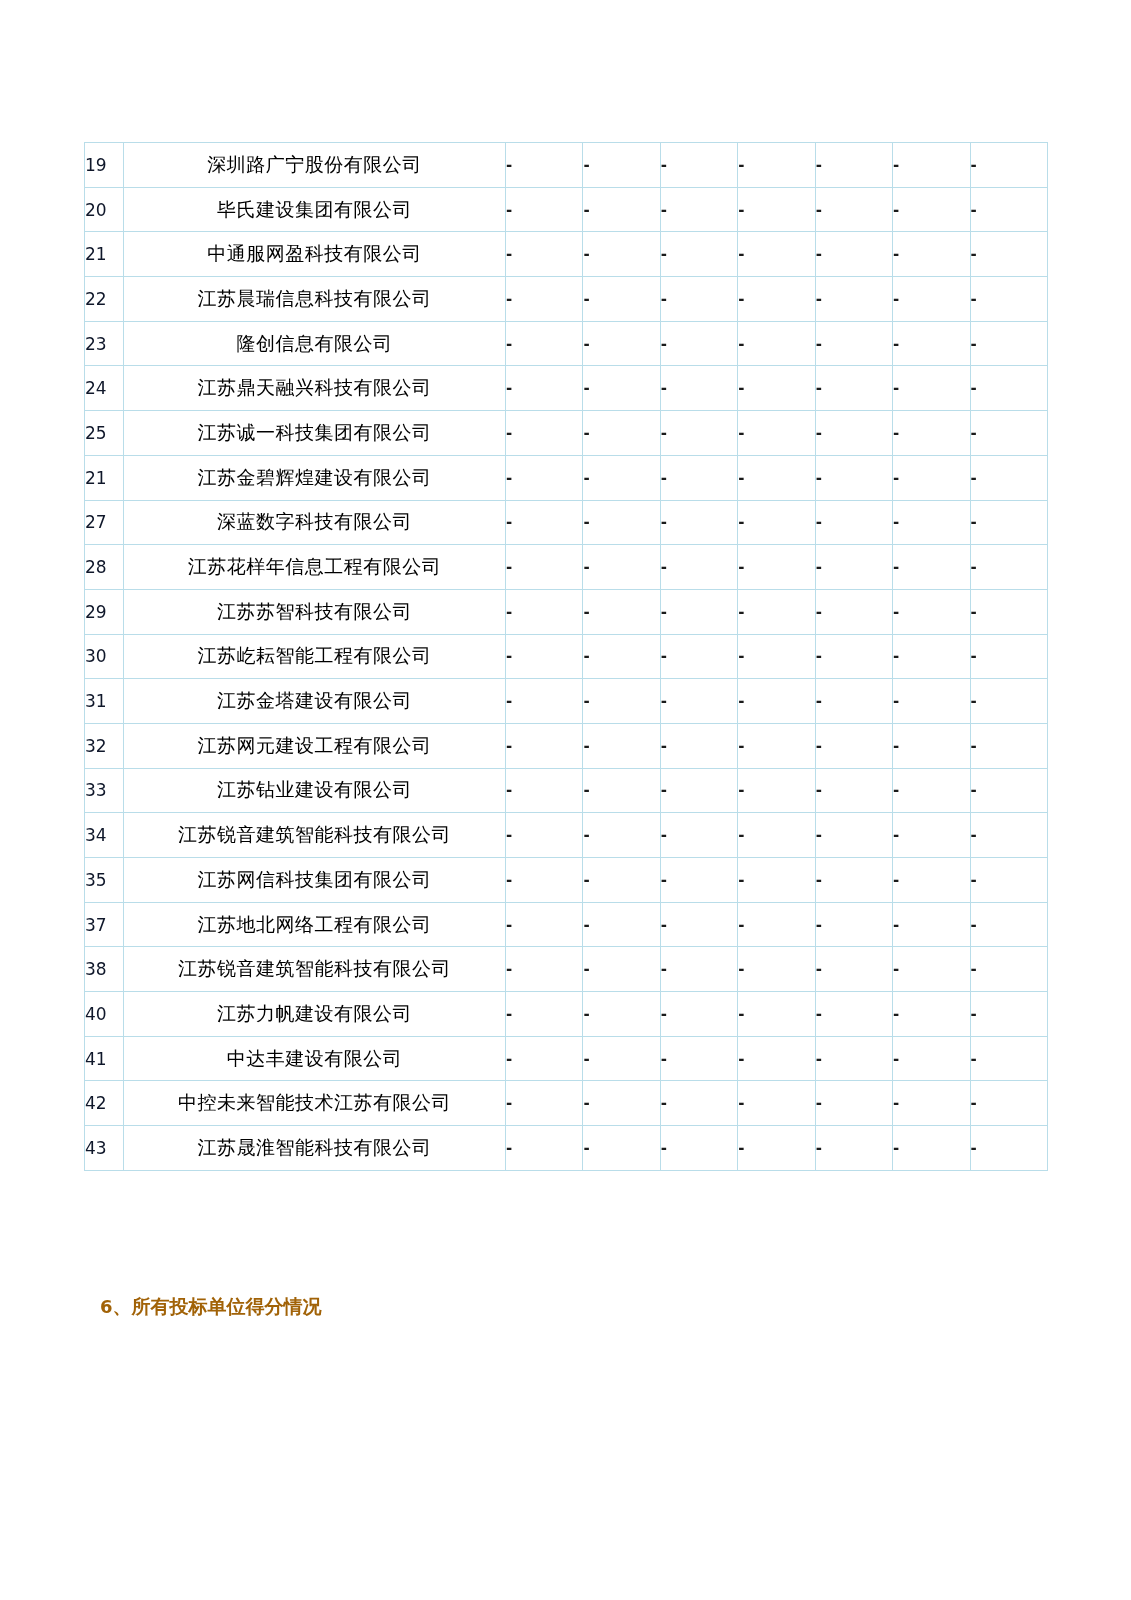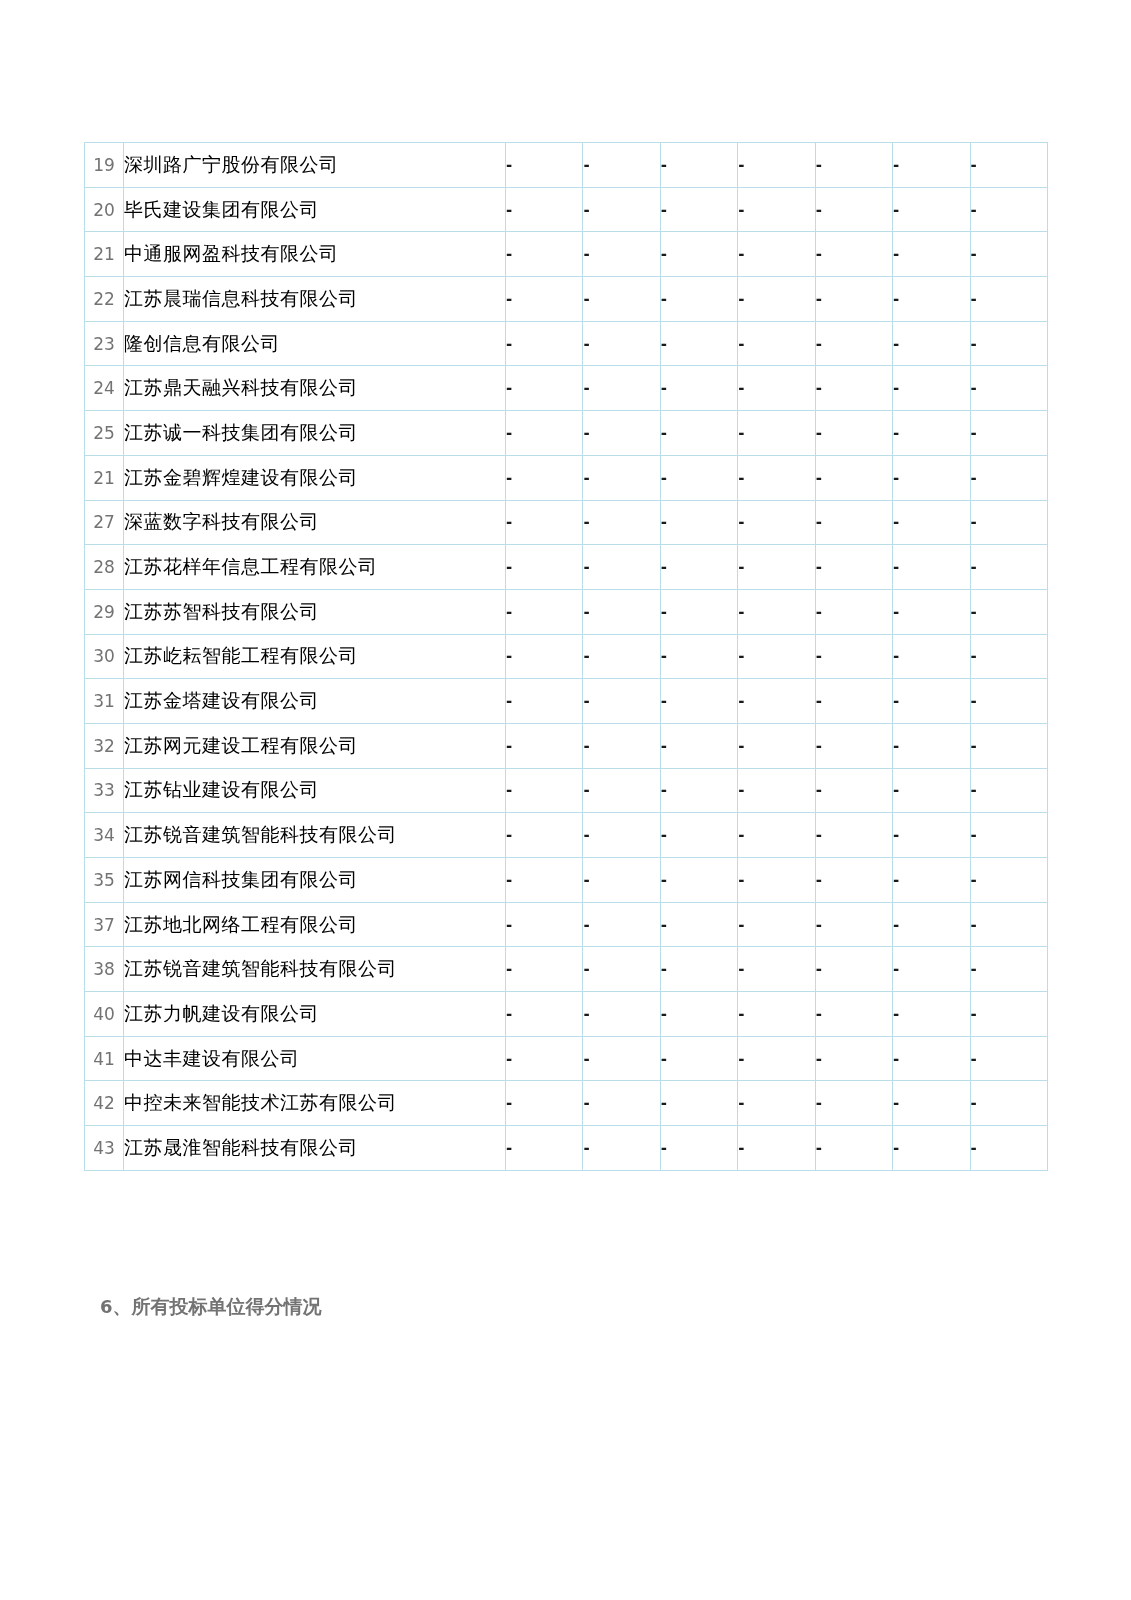--- a/index.html
+++ b/index.html
@@ -28,44 +28,44 @@
     height: 43.7px;
     padding: 0;
     vertical-align: middle;
     background: #ffffff;
     overflow: hidden;
     white-space: nowrap;
   }
   td.num-cell {
     font-family: "DejaVu Sans", "Liberation Sans", sans-serif;
     font-size: 17px;
-    color: #737373;
-    text-align: center;
+    color: #0f172a;
   }
   td.company-cell {
     font-family: "Liberation Serif", "DejaVu Serif", serif;
     font-size: 19px;
     letter-spacing: 0.5px;
     color: #000000;
+    text-align: center;
   }
   td.score-cell {
     font-family: "DejaVu Sans", "Liberation Sans", sans-serif;
     font-size: 15px;
     font-weight: 700;
     color: #1a1a1a;
     text-align: left;
     padding-left: 10px;
   }
   .footer-heading {
     position: absolute;
     left: 100px;
     top: 1294px;
     font-size: 19px;
     font-weight: 700;
-    color: #737373;
+    color: #a16207;
     white-space: nowrap;
   }
   .footer-heading .h-num {
     font-family: "DejaVu Sans", "Liberation Sans", sans-serif;
     font-size: 18px;
     font-weight: 700;
   }
   .footer-heading .h-text {
     font-family: "Liberation Serif", "DejaVu Serif", serif;
     font-weight: 700;

